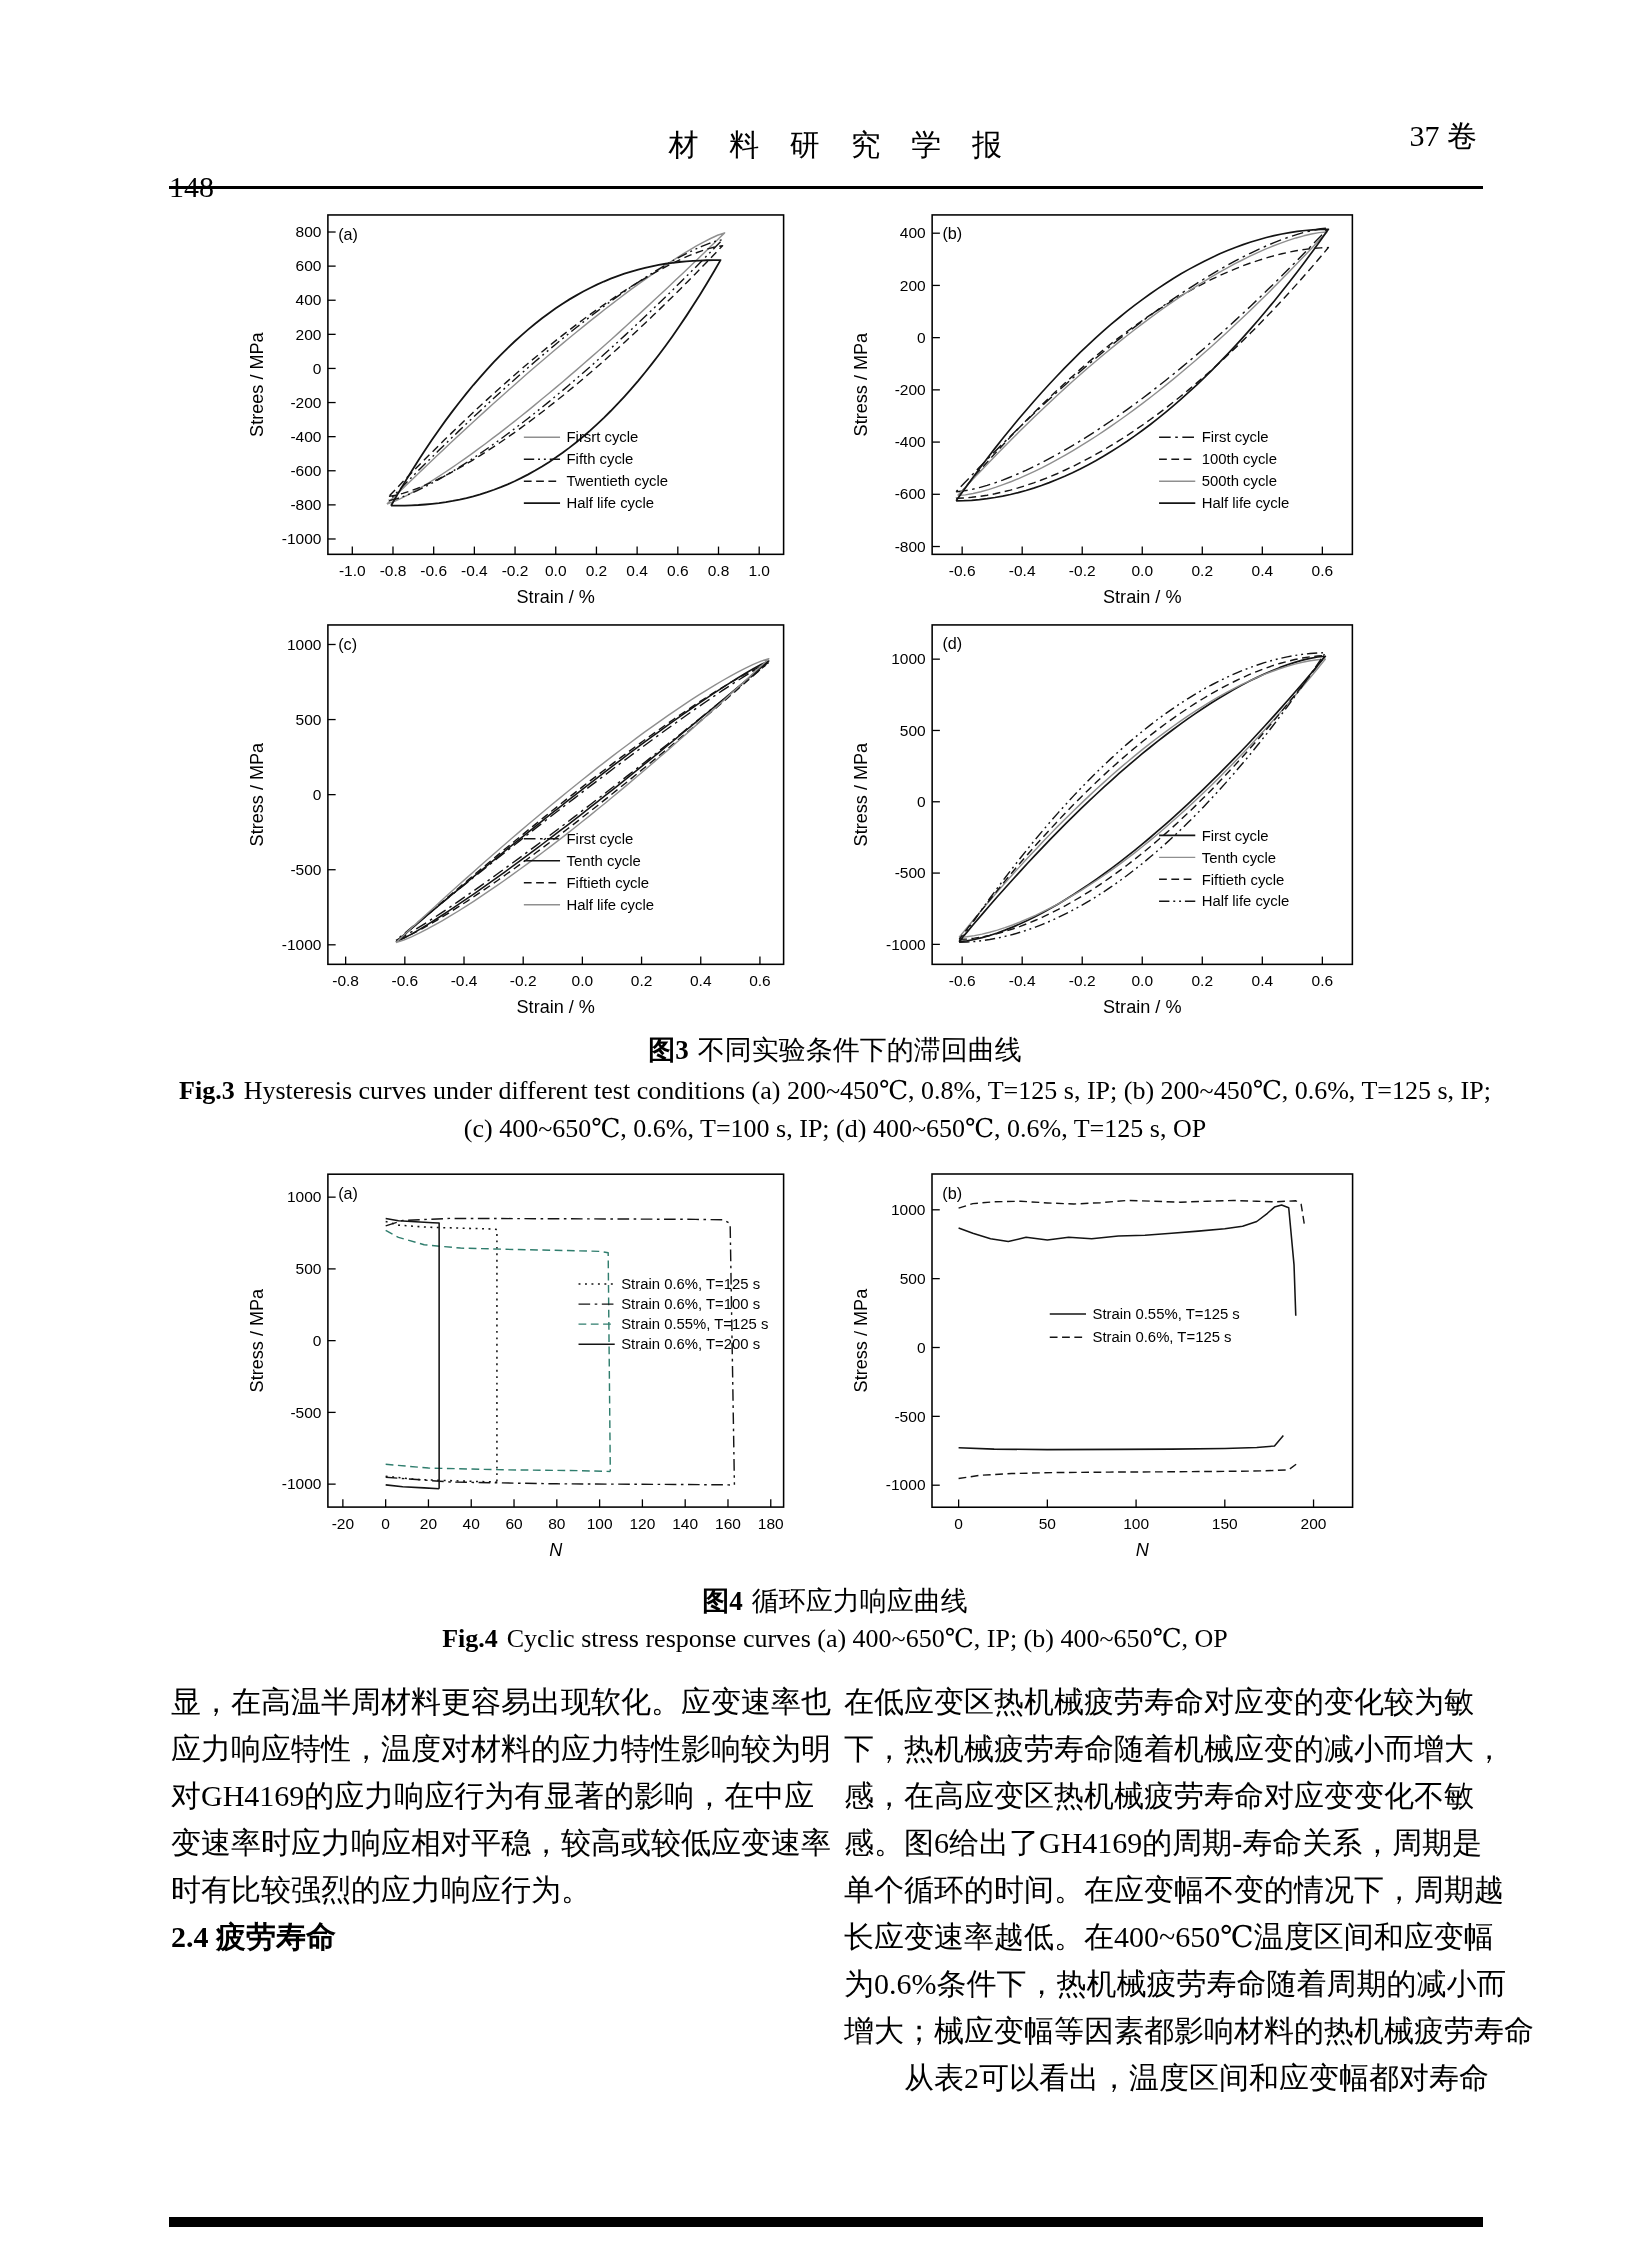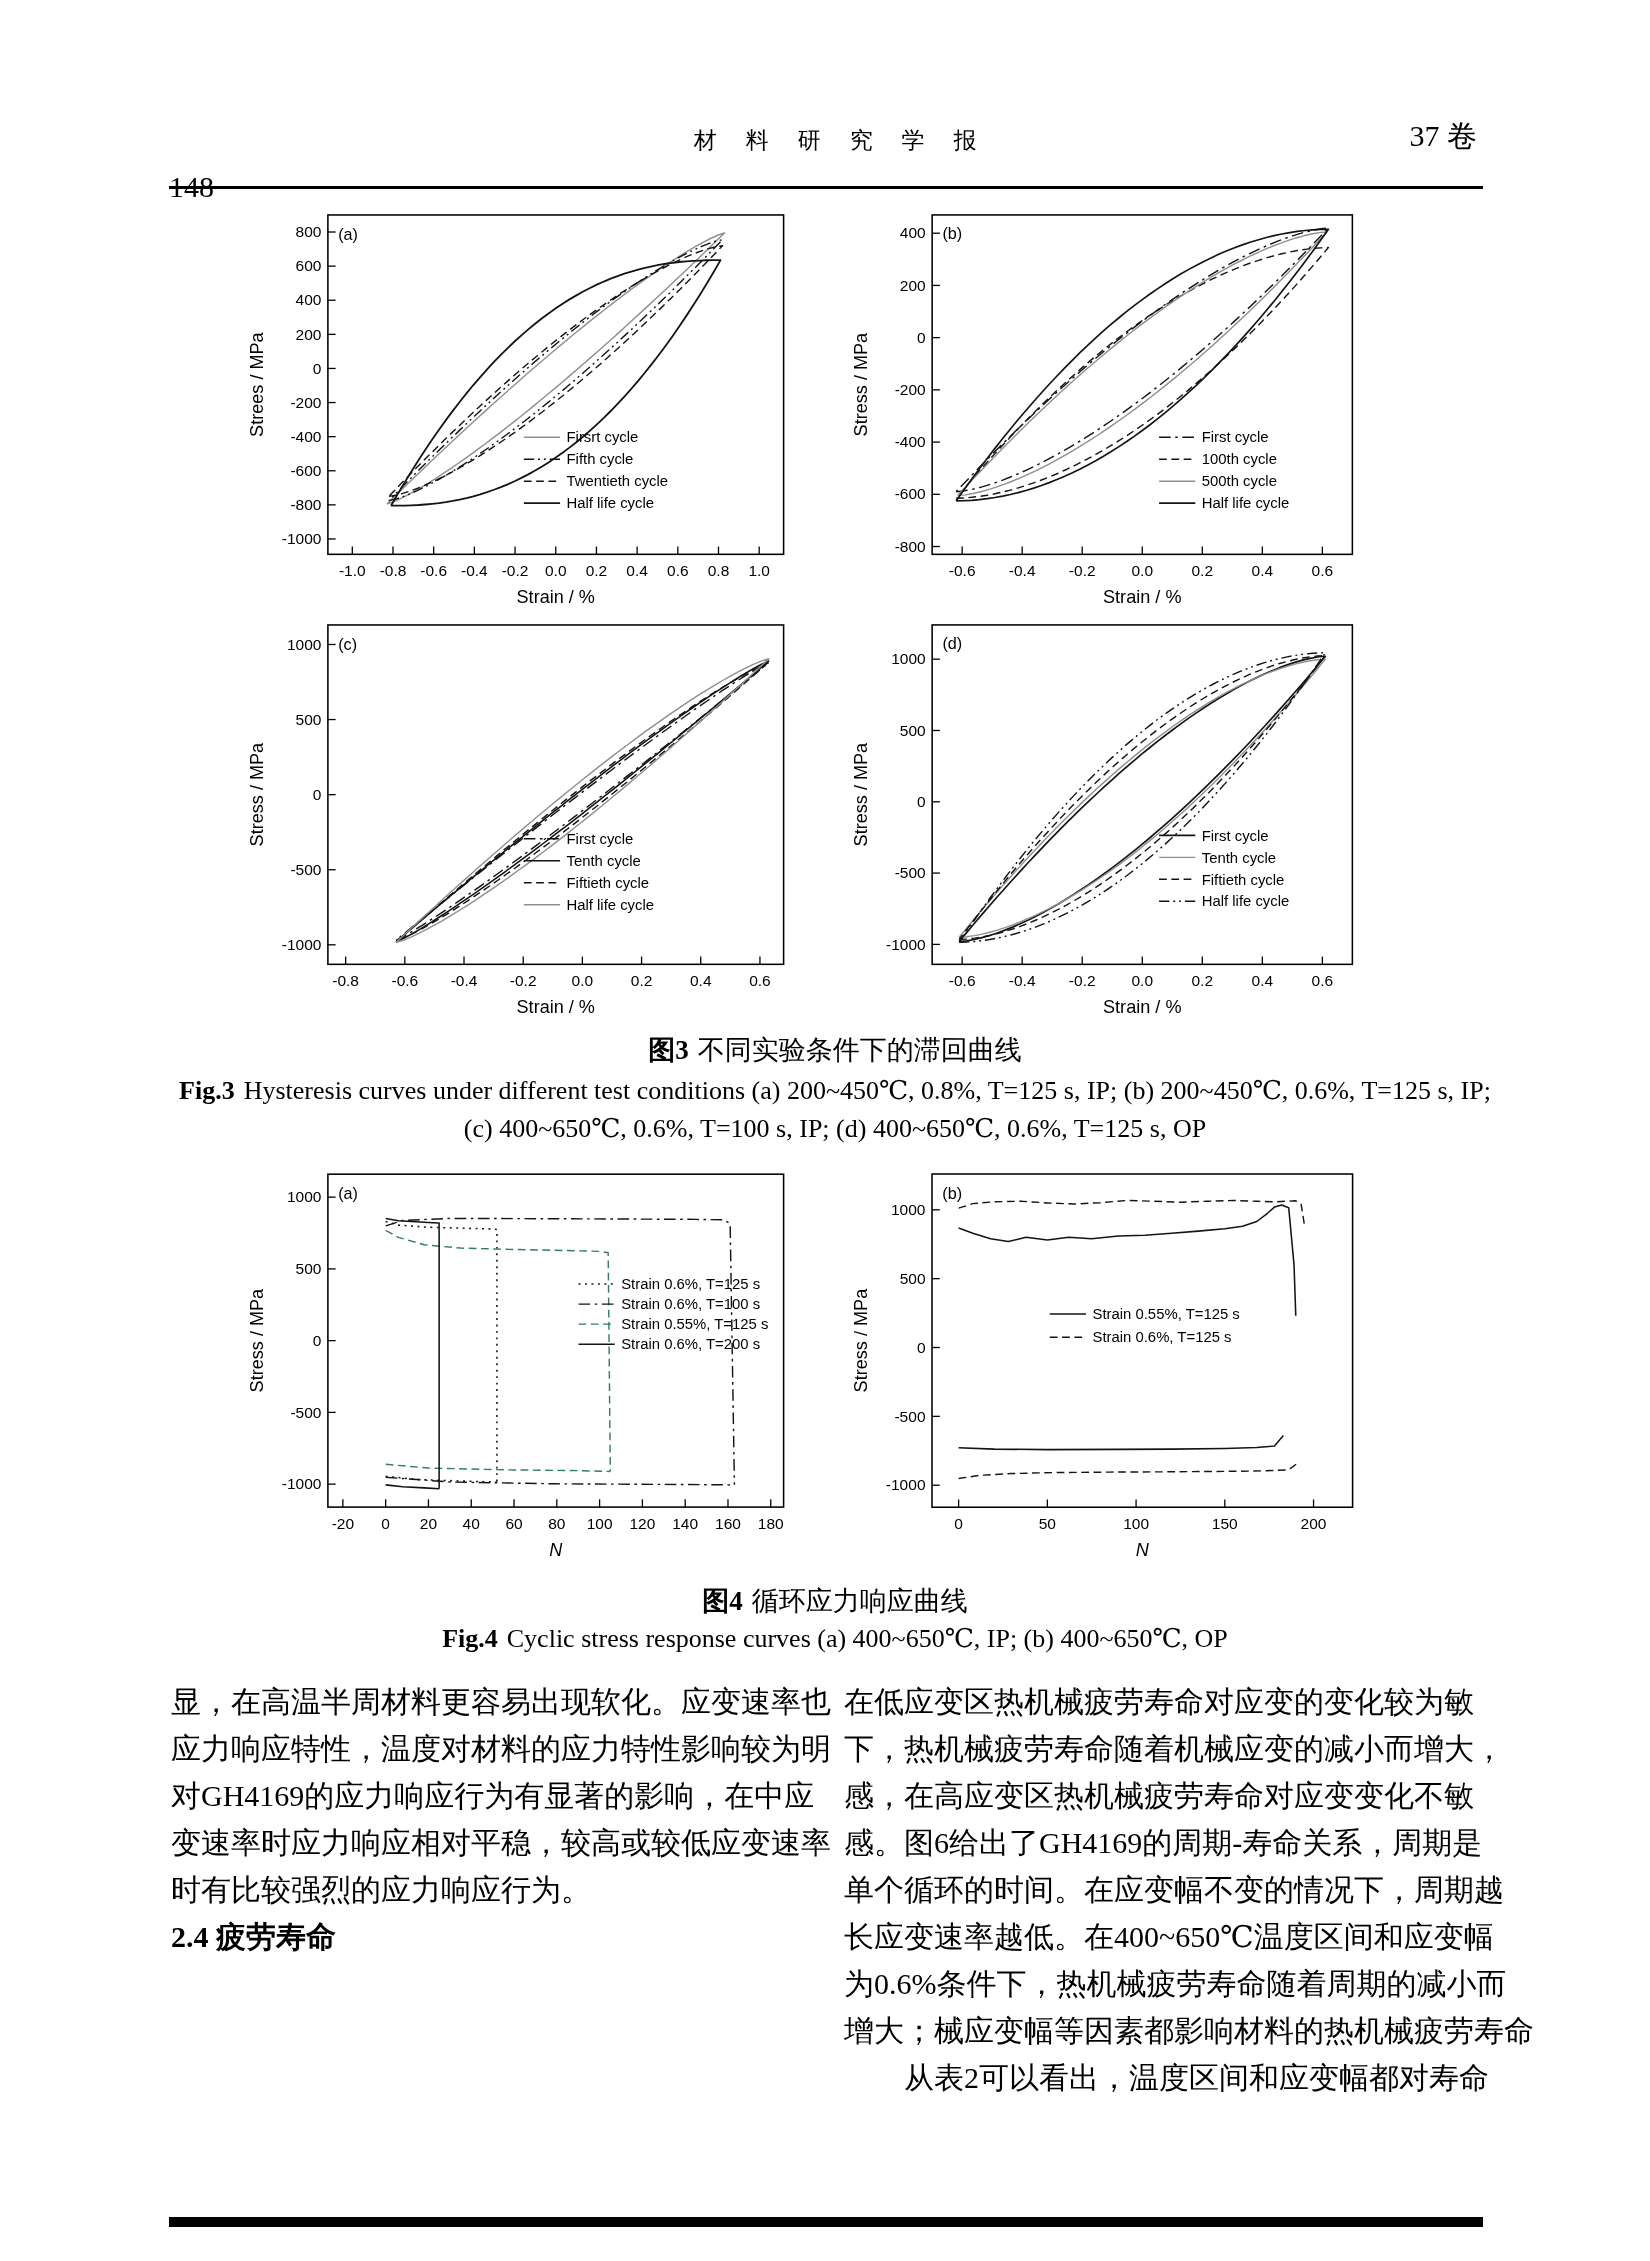--- a/index.html
+++ b/index.html
@@ -1,19 +1,19 @@
 <!DOCTYPE html>
 <html style="font-size:10.3px"><head>
 <meta charset="utf-8">
 <style>
   html,body{margin:0;padding:0;background:#e8e8e8;}
   .page{position:relative;width:1650px;height:2261px;background:#ffffff;margin:0 auto;
         font-family:"Liberation Serif","DejaVu Serif",serif;color:#000;overflow:hidden;}
   .hdr-num{position:absolute;left:169px;top:127px;font-size:30px;margin-top:43px;}
-  .hdr-title{position:absolute;left:0;right:0;top:125px;text-align:center;font-size:23px;letter-spacing:11.6px;margin-left:32px;}
+  .hdr-title{position:absolute;left:0;right:0;top:125px;text-align:center;font-size:30px;letter-spacing:11.6px;margin-left:32px;}
   .hdr-vol{position:absolute;right:173px;top:116px;font-size:30px;}
   .hdr-rule{position:absolute;left:169px;top:186px;width:1314px;height:2.6px;background:#000;}
   .chart{position:absolute;}
   .cap{position:absolute;left:0;right:0;text-align:center;padding-left:20px;}
   .cap-cn{font-size:27px;}
   .cap-en{font-size:26px;}
   .cap b{font-weight:bold;margin-right:9px;}
   .bodytext{position:absolute;top:1678px;left:0;width:100%;}
   .col{position:absolute;top:0;width:640px;font-size:30px;line-height:47px;}
   .col-left{left:171px;}

